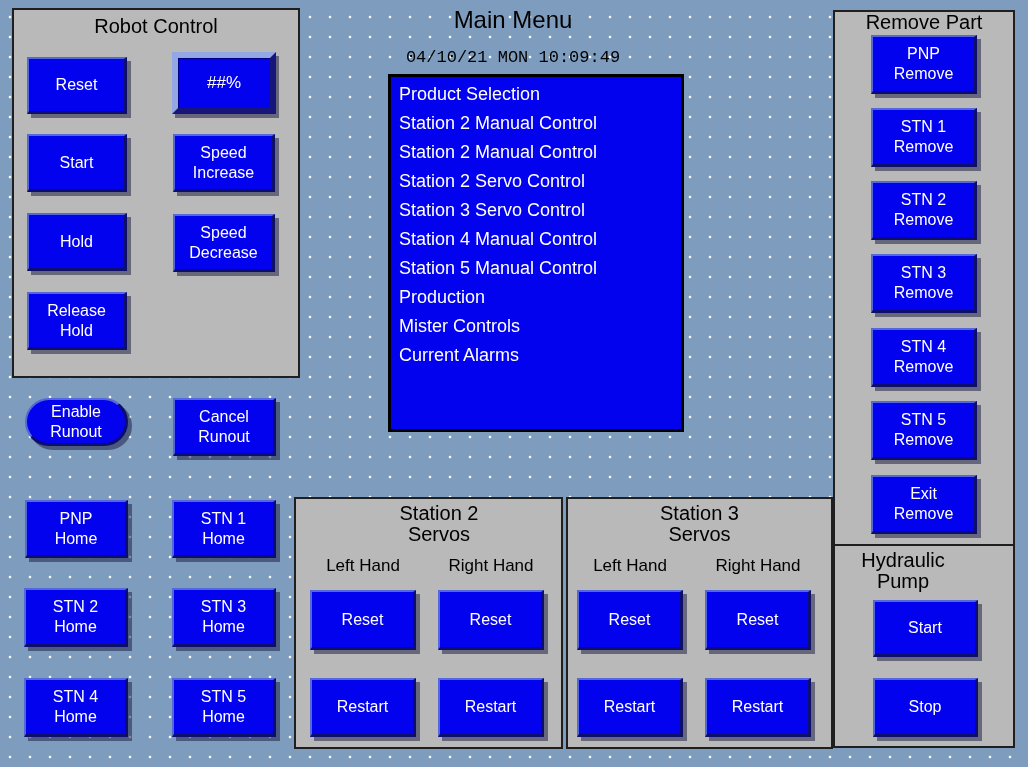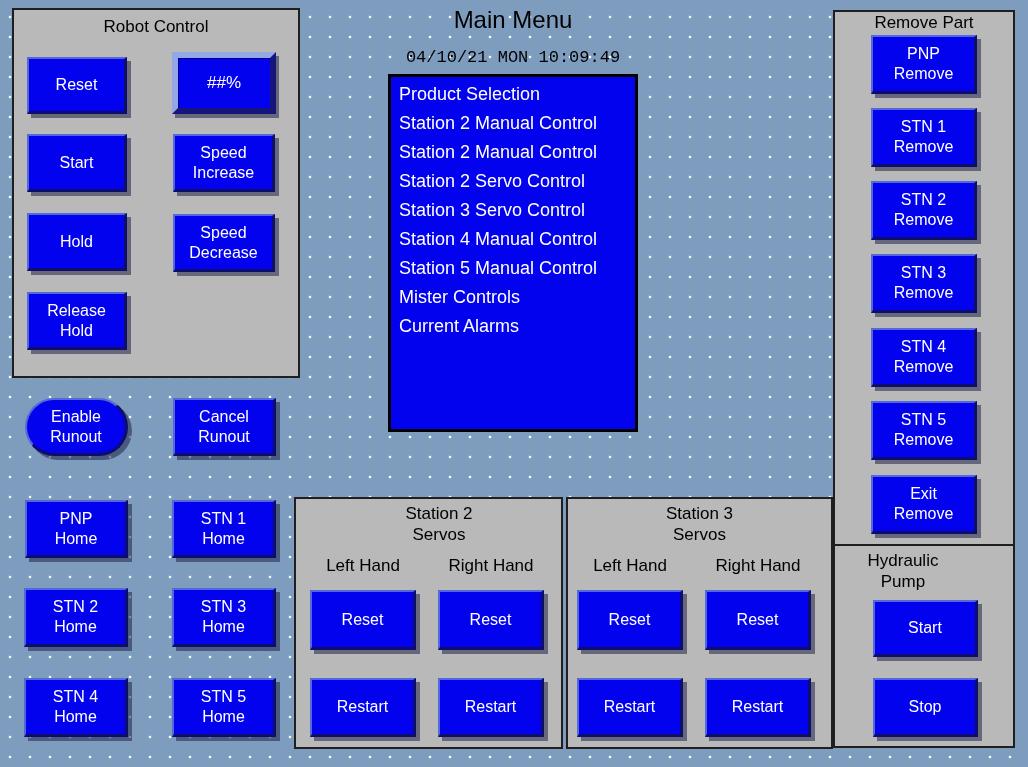--- a/index.html
+++ b/index.html
@@ -11,40 +11,40 @@
     background-position:0px 7px;
     font-family:"Liberation Sans", sans-serif;
     -webkit-font-smoothing:antialiased;
   }
   .panel {
     position:absolute; background:#b9b9b9;
     border:2px solid #1f1f1f; box-sizing:border-box;
   }
   .panel-title {
     position:absolute; text-align:center; color:#000;
-    font-size:17px; line-height:21px; white-space:pre-line;
+    font-size:20px; line-height:21px; white-space:pre-line;
   }
   .btn {
     position:absolute; box-sizing:border-box;
     display:flex; align-items:center; justify-content:center;
     background:#0202ef; color:#ffffff; text-align:center;
     font-size:16px; line-height:20px; white-space:pre-line;
     border-style:solid; border-width:2px 3px 3px 2px;
     border-color:#5568da #0d0d6b #0d0d6b #5568da;
     box-shadow:4px 4px 0 rgba(22,22,62,0.5);
     cursor:pointer; user-select:none;
   }
   .display {
     border-width:6px;
     border-color:#92a7e3 #16167a #16167a #92a7e3;
     box-shadow:3px 4px 0 rgba(22,22,62,0.5), inset 1px 1px 0 rgba(0,0,50,0.55);
     font-size:17px;
   }
   .menu-box {
-    position:absolute; left:388px; top:74px; width:250px; height:358px;
+    position:absolute; left:388px; top:74px; width:296px; height:358px;
     background:#0202ef; border:3px solid #000000; box-sizing:border-box;
     padding:3px 0 15px 8px; cursor:pointer;
   }
   .menu-item { color:#ffffff; font-size:18px; line-height:29px; white-space:nowrap; }
   .header-title {
     position:absolute; left:388px; top:6px; width:250px;
     text-align:center; font-size:24px; color:#000;
   }
   .header-date {
     position:absolute; left:388px; top:48px; width:250px;
@@ -67,37 +67,38 @@
   <div class="header-date">04/10/21 MON 10:09:49</div>
 
   <div class="menu-box">
     <div class="menu-item">Product Selection</div>
     <div class="menu-item">Station 2 Manual Control</div>
     <div class="menu-item">Station 2 Manual Control</div>
     <div class="menu-item">Station 2 Servo Control</div>
     <div class="menu-item">Station 3 Servo Control</div>
     <div class="menu-item">Station 4 Manual Control</div>
     <div class="menu-item">Station 5 Manual Control</div>
+    <div class="menu-item">Production</div>
     <div class="menu-item">Mister Controls</div>
     <div class="menu-item">Current Alarms</div>
   </div>
 
   <div class="panel-title" style="left:12px; top:16px; width:288px;">Robot Control</div>
   <div class="btn" style="left:27px; top:57px; width:100px; height:57px;">Reset</div>
   <div class="btn display" style="left:172px; top:52px; width:104px; height:62px;">##%</div>
   <div class="btn" style="left:27px; top:134px; width:100px; height:58px;">Start</div>
   <div class="btn" style="left:173px; top:134px; width:102px; height:58px;">Speed
 Increase</div>
   <div class="btn" style="left:27px; top:213px; width:100px; height:58px;">Hold</div>
   <div class="btn" style="left:173px; top:214px; width:102px; height:58px;">Speed
 Decrease</div>
   <div class="btn" style="left:27px; top:292px; width:100px; height:58px;">Release
 Hold</div>
 
-  <div class="btn" style="left:25px; top:398px; width:103px; height:58px;border-radius:29px;">Enable
+  <div class="btn" style="left:25px; top:398px; width:103px; height:48px;border-radius:29px;">Enable
 Runout</div>
   <div class="btn" style="left:173px; top:398px; width:103px; height:58px;">Cancel
 Runout</div>
 
   <div class="btn" style="left:25px; top:500px; width:103px; height:58px;">PNP
 Home</div>
   <div class="btn" style="left:172px; top:500px; width:104px; height:58px;">STN 1
 Home</div>
   <div class="btn" style="left:24px; top:588px; width:104px; height:59px;">STN 2
 Home</div>

